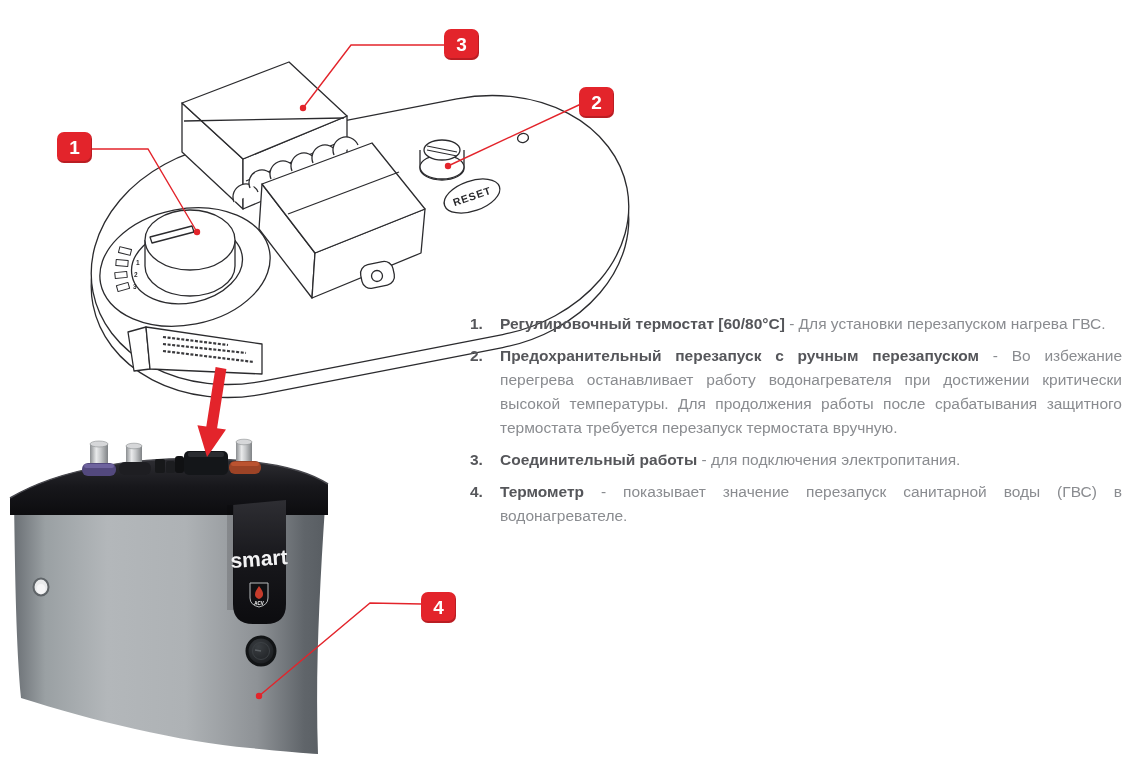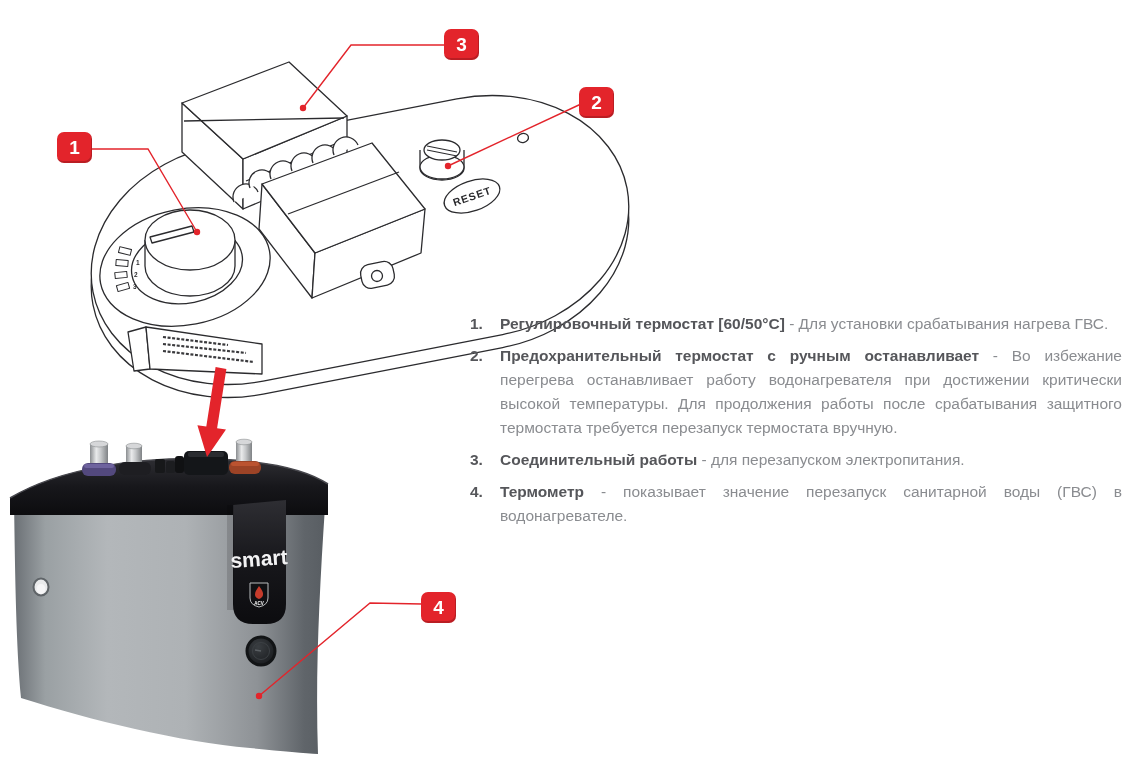--- a/index.html
+++ b/index.html
@@ -219,33 +219,33 @@
 
   <div class="callout" id="callout-1">1</div>
   <div class="callout" id="callout-2">2</div>
   <div class="callout" id="callout-3">3</div>
   <div class="callout" id="callout-4">4</div>
 
   <ol class="legend">
     <li>
       <span class="num">1.</span>
       <div class="body">
-        <b>Регулировочный термостат [60/50°C] </b><span>- Для установки срабатывания нагрева ГВС.</span>
+        <b>Регулировочный термостат [60/80°C] </b><span>- Для установки перезапуском нагрева ГВС.</span>
       </div>
     </li>
     <li>
       <span class="num">2.</span>
       <div class="body">
-        <b>Предохранительный термостат с ручным останавливает </b><span>- Во избежание перегрева останавливает работу водонагревателя при достижении критически высокой температуры. Для продолжения работы после срабатывания защитного термостата требуется перезапуск термостата вручную.</span>
+        <b>Предохранительный перезапуск с ручным перезапуском </b><span>- Во избежание перегрева останавливает работу водонагревателя при достижении критически высокой температуры. Для продолжения работы после срабатывания защитного термостата требуется перезапуск термостата вручную.</span>
       </div>
     </li>
     <li>
       <span class="num">3.</span>
       <div class="body">
-        <b>Соединительный работы </b><span>- для перезапуском электропитания.</span>
+        <b>Соединительный работы </b><span>- для подключения электропитания.</span>
       </div>
     </li>
     <li>
       <span class="num">4.</span>
       <div class="body">
         <b>Термометр </b><span>- показывает значение перезапуск санитарной воды (ГВС) в водонагревателе.</span>
       </div>
     </li>
   </ol>
 

